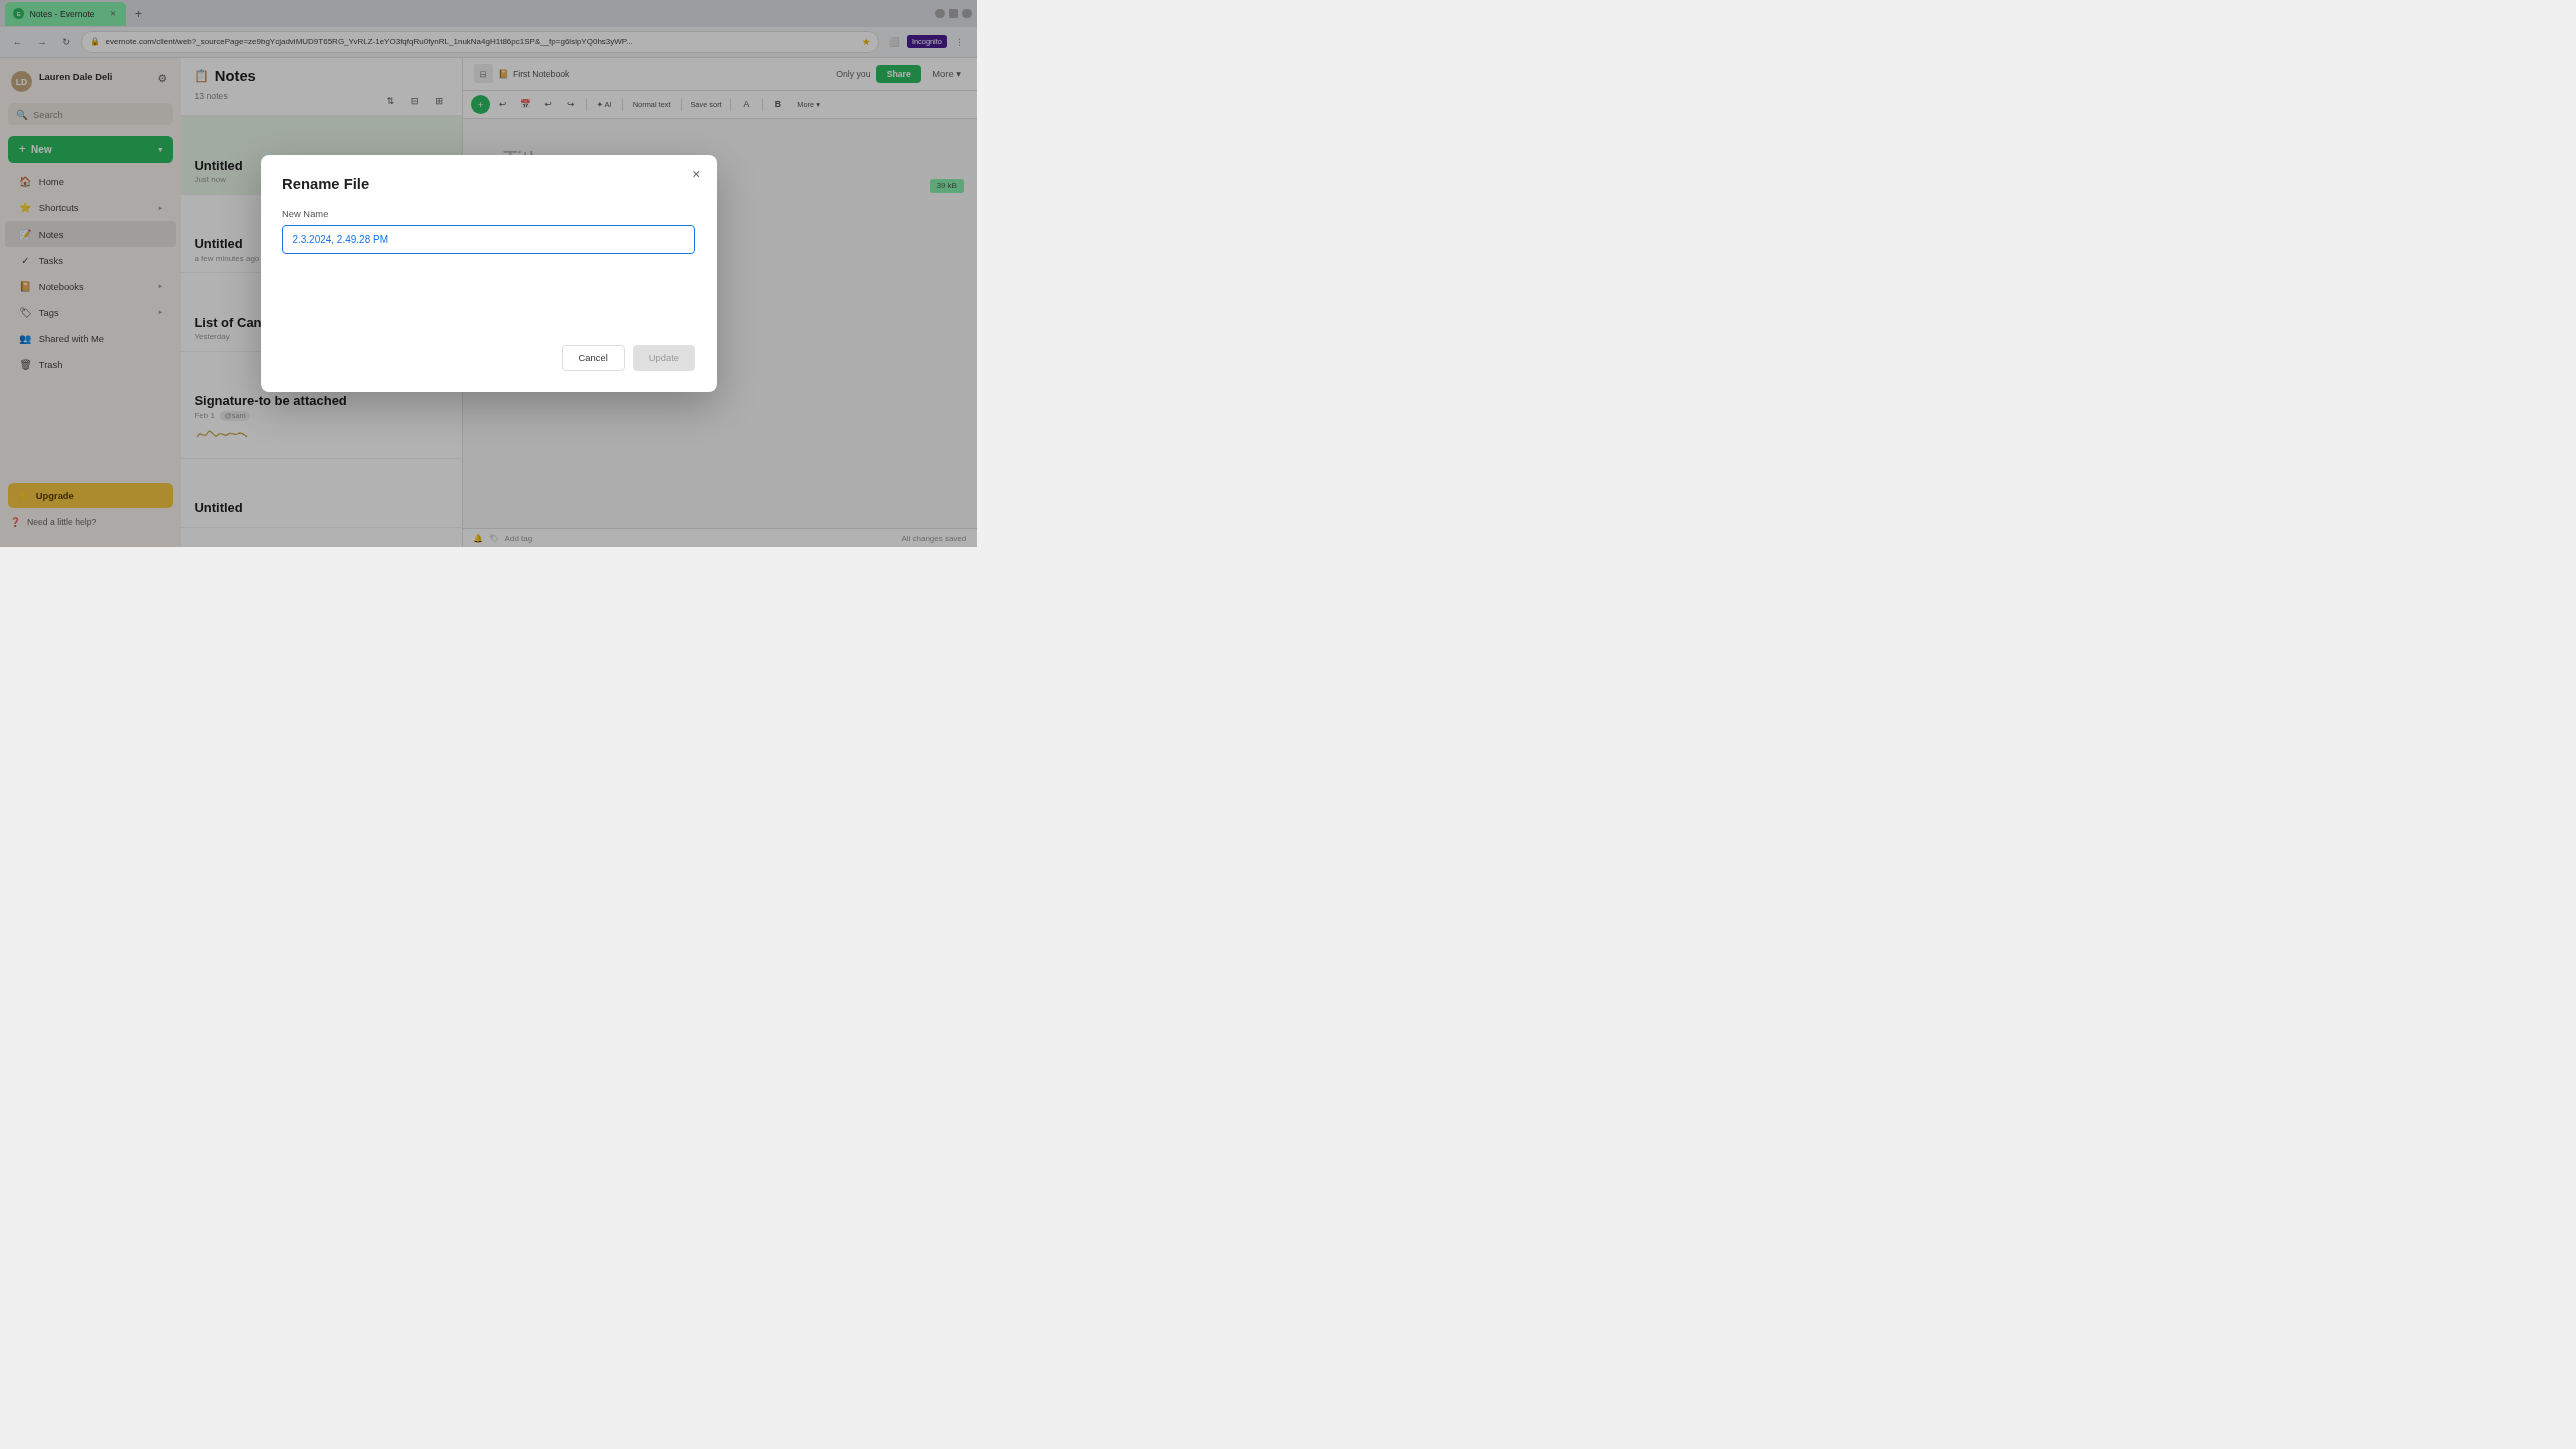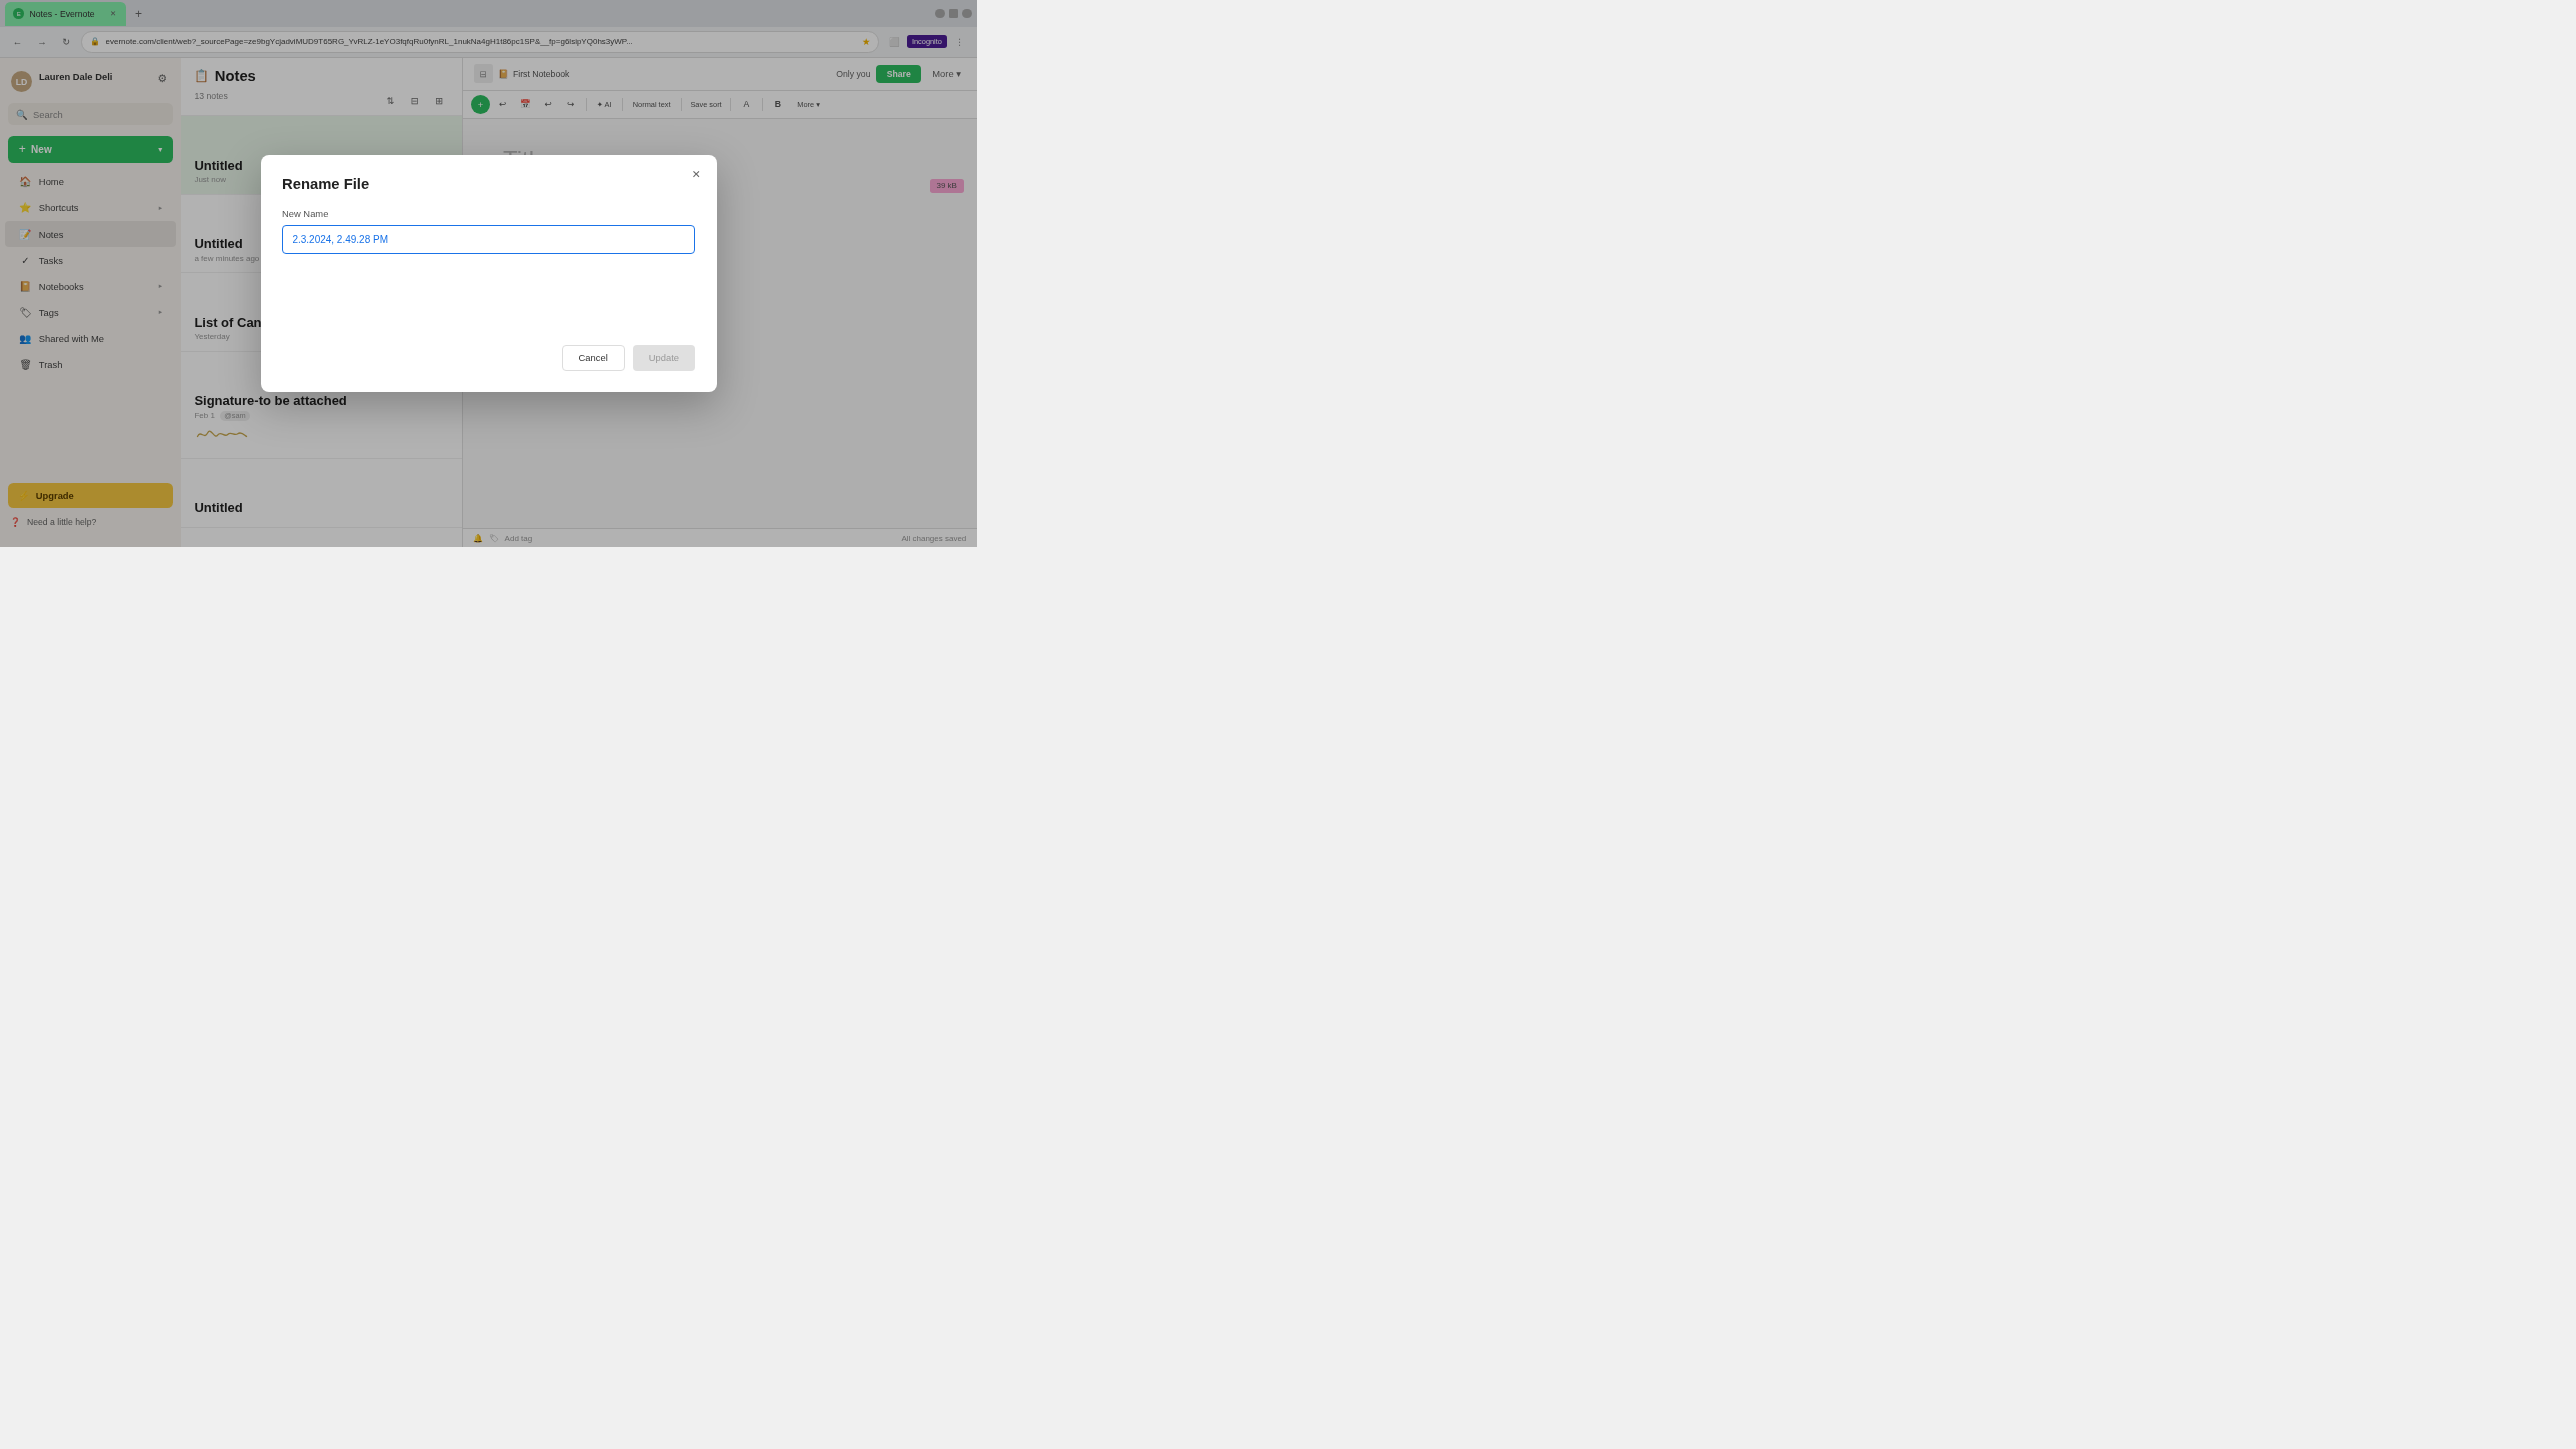--- a/index.html
+++ b/index.html
@@ -66,21 +66,21 @@
     .editor-spacer { flex: 1; }
     .editor-share { background: #2dbe60; color: white; border-radius: 4px; padding: 4px 10.7px; font-size: 8.7px; font-weight: 600; cursor: pointer; }
     .editor-more { color: #666; font-size: 9.4px; cursor: pointer; padding: 2.7px 5.4px; }
     .editor-toolbar { display: flex; align-items: center; padding: 4px 8px; gap: 2.7px; border-bottom: 0.7px solid #e0e0e0; background: #fff; flex-wrap: wrap; }
     .et-btn { width: 20px; height: 19px; border-radius: 2.7px; display: flex; align-items: center; justify-content: center; color: #555; cursor: pointer; font-size: 8.7px; }
     .et-divider { width: 0.7px; height: 13.4px; background: #e0e0e0; margin: 0 2.7px; }
     .et-btn-green { width: 19px; height: 19px; border-radius: 50%; background: #2dbe60; display: flex; align-items: center; justify-content: center; color: white; font-size: 9.4px; cursor: pointer; }
     .editor-content { flex: 1; padding: 27px 40px; overflow-y: auto; }
     .editor-title { font-size: 24px; font-weight: 300; color: #bbb; }
     .editor-bottom { display: flex; align-items: center; justify-content: space-between; padding: 5.4px 10.7px; border-top: 0.7px solid #e0e0e0; background: #fff; font-size: 8px; color: #999; }
-    .file-badge { background: #f9a8d4; border-radius: 2.7px; padding: 2.7px 6.7px; font-size: 8px; color: #555; }
+    .file-badge { background: #86efac; border-radius: 2.7px; padding: 2.7px 6.7px; font-size: 8px; color: #555; }
 
     
     .modal-overlay { position: absolute; top: 0; left: 0; right: 0; bottom: 0; background: rgba(0,0,0,0.3); display: flex; align-items: center; justify-content: center; z-index: 100; }
     .modal { background: #fff; border-radius: 8px; width: 456px; padding: 21.5px; box-shadow: 0 13.4px 40px rgba(0,0,0,0.25); position: relative; }
     .modal-title { font-size: 14.8px; font-weight: 600; color: #222; margin-bottom: 16px; }
     .modal-close { position: absolute; top: 10.7px; right: 10.7px; width: 19px; height: 19px; border-radius: 50%; display: flex; align-items: center; justify-content: center; color: #666; cursor: pointer; font-size: 10.7px; }
     .modal-label { font-size: 9.4px; color: #555; margin-bottom: 5.4px; }
     .modal-input { width: 100%; border: 1.3px solid #1a73e8; border-radius: 4px; padding: 8px 9.4px; font-size: 10px; color: #1a73e8; outline: none; }
     .modal-spacer { height: 67px; }
     .modal-actions { display: flex; justify-content: flex-end; gap: 8px; margin-top: 24px; }

